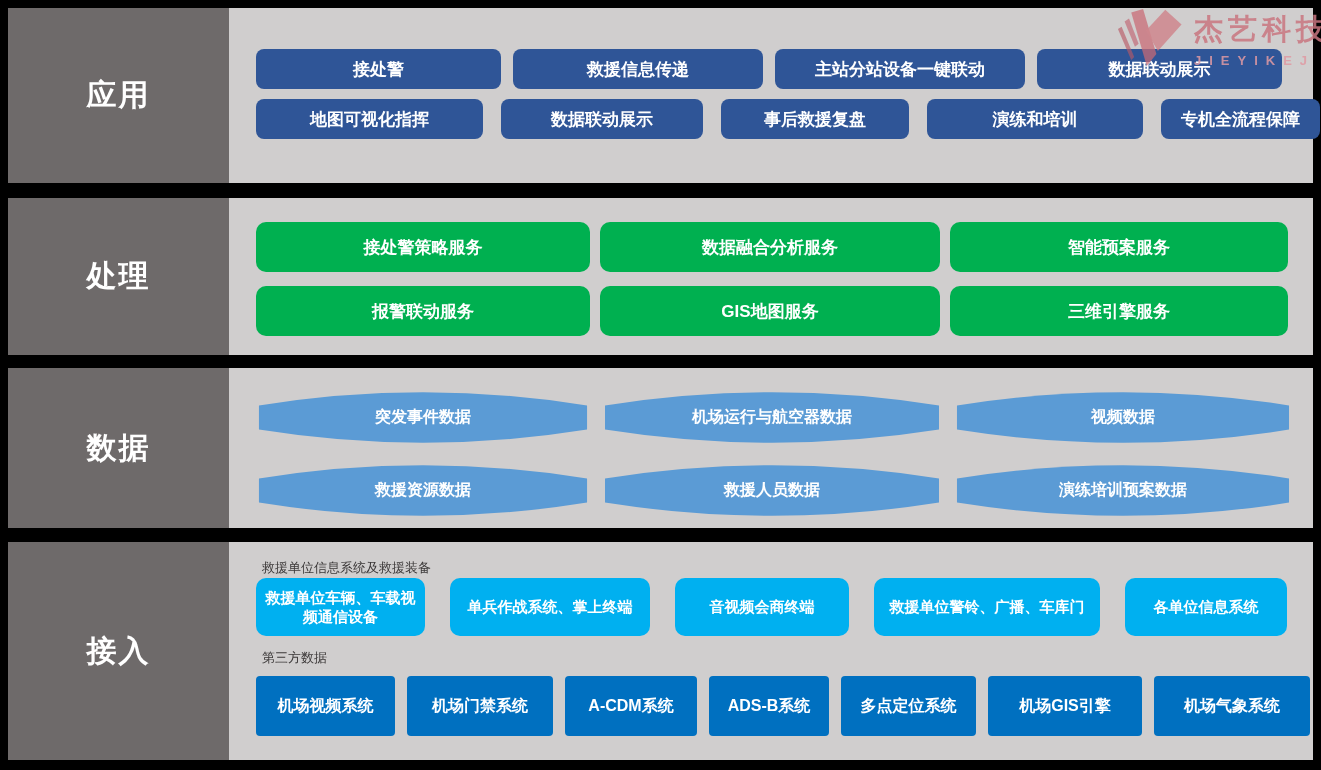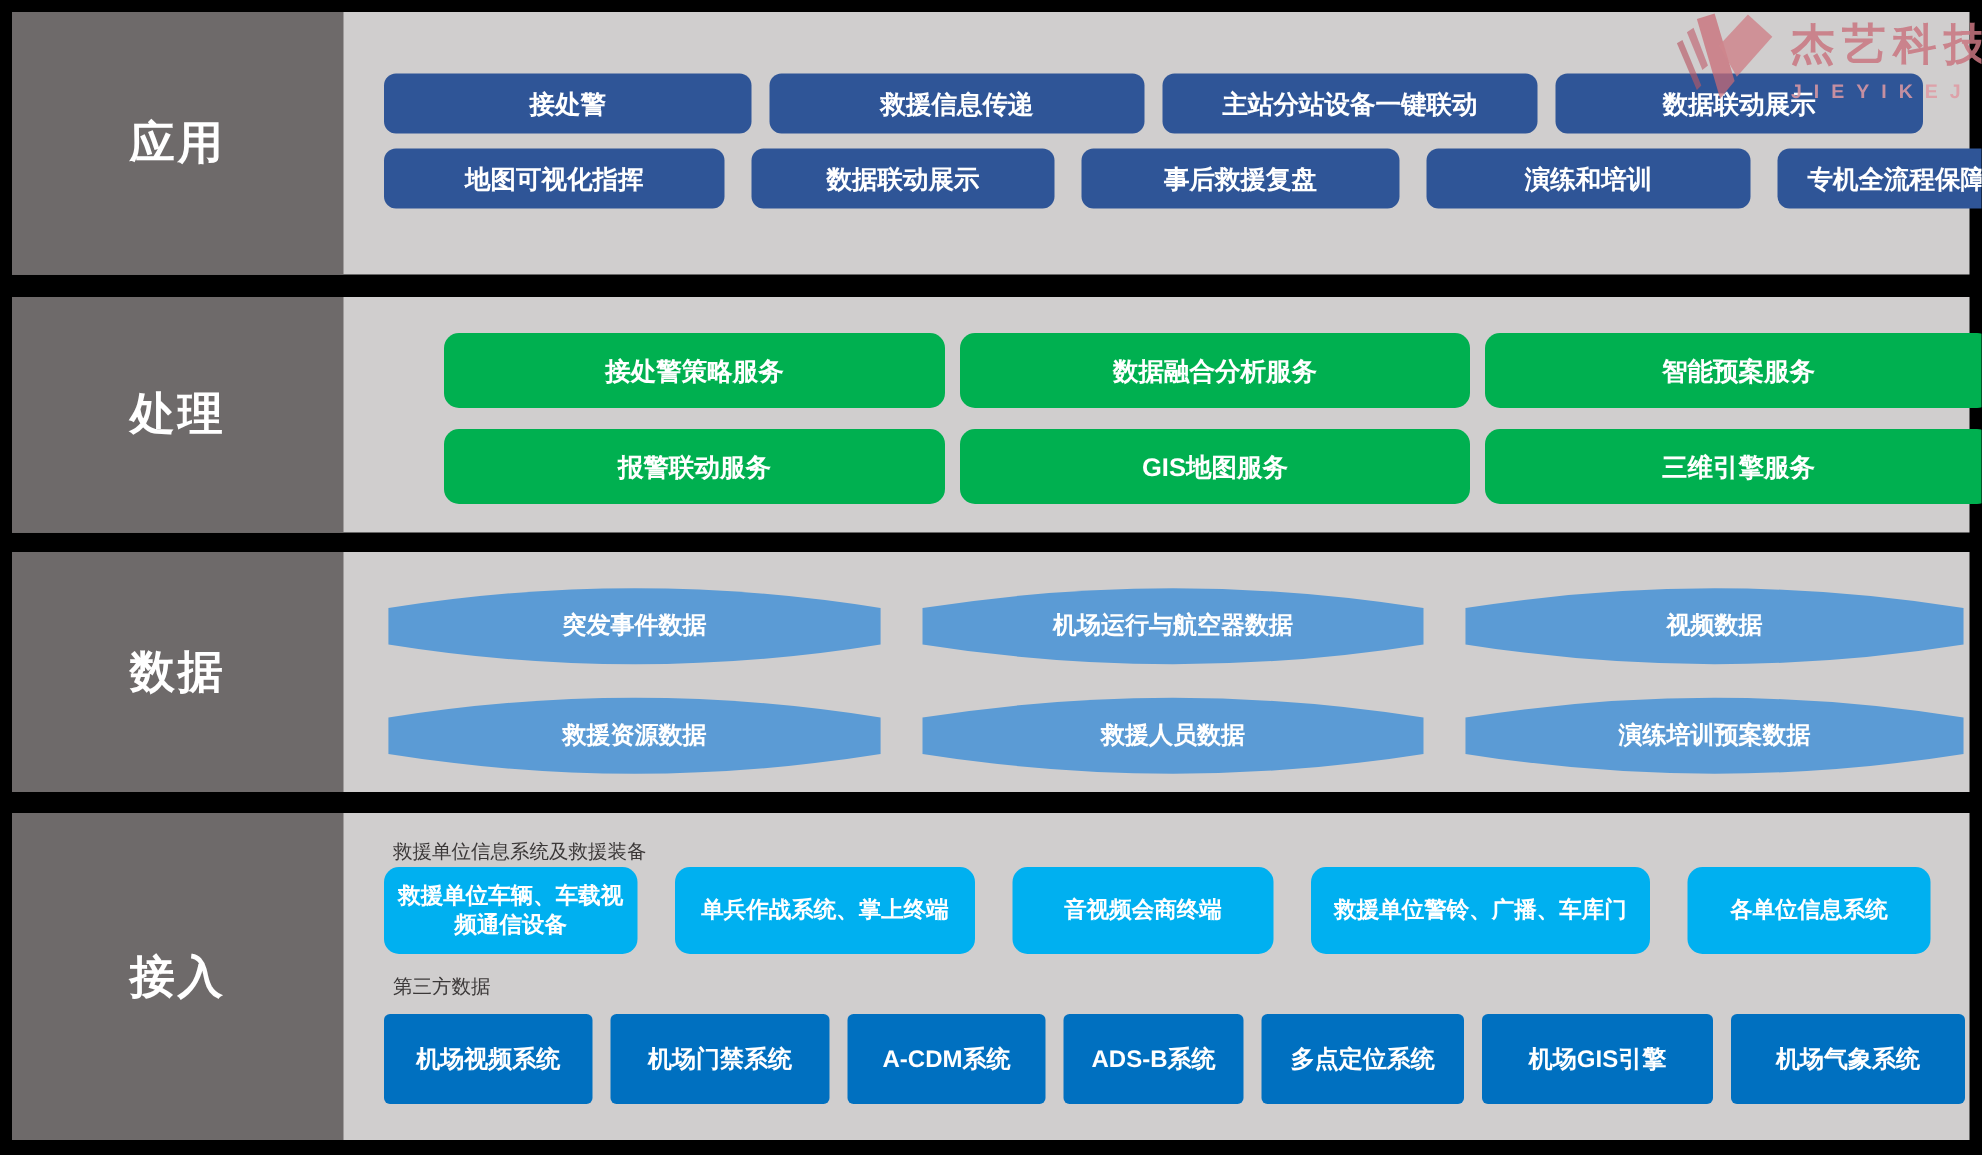--- a/index.html
+++ b/index.html
@@ -35,25 +35,25 @@
   .btn{display:flex;align-items:center;justify-content:center;color:#ffffff;font-weight:bold;text-align:center;flex:0 0 auto;}
   .btn-blue{background:var(--c-app);height:40px;border-radius:8px;font-size:17px;}
   .btn-green{background:var(--c-process);height:50px;border-radius:10px;font-size:17px;}
   .btn-cyan{background:var(--c-dev);height:58px;border-radius:10px;font-size:15px;line-height:1.3;padding:0 6px;}
   .btn-deep{background:var(--c-third);height:60px;border-radius:4px;font-size:16px;}
   
   .band-app .rows{padding:41px 24px 0 27px;gap:10px;}
   .band-app .row1{gap:12px;}
   .band-app .row2{gap:18px;}
   
-  .band-process .rows{padding:24px 24px 0 27px;gap:14px;margin-left:40px;}
+  .band-process .rows{padding:24px 24px 0 27px;gap:14px;}
   .band-process .row{gap:10px;}
   
   .band-data .rows{padding:22px 24px 0 27px;gap:18px;}
-  .band-data .row{gap:22px;}
+  .band-data .row{gap:12px;}
   .pill{position:relative;height:55px;flex:0 0 auto;}
   .pill svg{position:absolute;left:0;top:0;width:100%;height:100%;display:block;}
   .pill svg path{fill:var(--c-data);}
   .pill .pill-label{position:absolute;inset:0;display:flex;align-items:center;justify-content:center;color:#ffffff;font-weight:bold;font-size:16px;}
   
   .band-access .rows{padding:16px 24px 0 27px;}
   .caption{font-size:13px;color:#3b3838;margin-left:6px;height:20px;display:flex;align-items:center;}
   .band-access .row-dev{gap:25px;}
   .band-access .cap2{margin-top:12px;}
   .band-access .row-third{gap:12px;margin-top:8px;}
@@ -75,21 +75,21 @@
     <div class="rows">
       <div class="row row1">
         <div class="btn btn-blue" style="width:245px">接处警</div>
         <div class="btn btn-blue" style="width:250px">救援信息传递</div>
         <div class="btn btn-blue" style="width:250px">主站分站设备一键联动</div>
         <div class="btn btn-blue" style="width:245px">数据联动展示</div>
       </div>
       <div class="row row2">
         <div class="btn btn-blue" style="width:227px">地图可视化指挥</div>
         <div class="btn btn-blue" style="width:202px">数据联动展示</div>
-        <div class="btn btn-blue" style="width:212px">事后救援复盘</div>
+        <div class="btn btn-blue" style="width:188px">事后救援复盘</div>
         <div class="btn btn-blue" style="width:216px">演练和培训</div>
         <div class="btn btn-blue" style="width:159px">专机全流程保障</div>
       </div>
     </div>
   </div>
 </div>
 
 <div class="band band-process">
   <div class="label-col">
     <span>处理</span>

